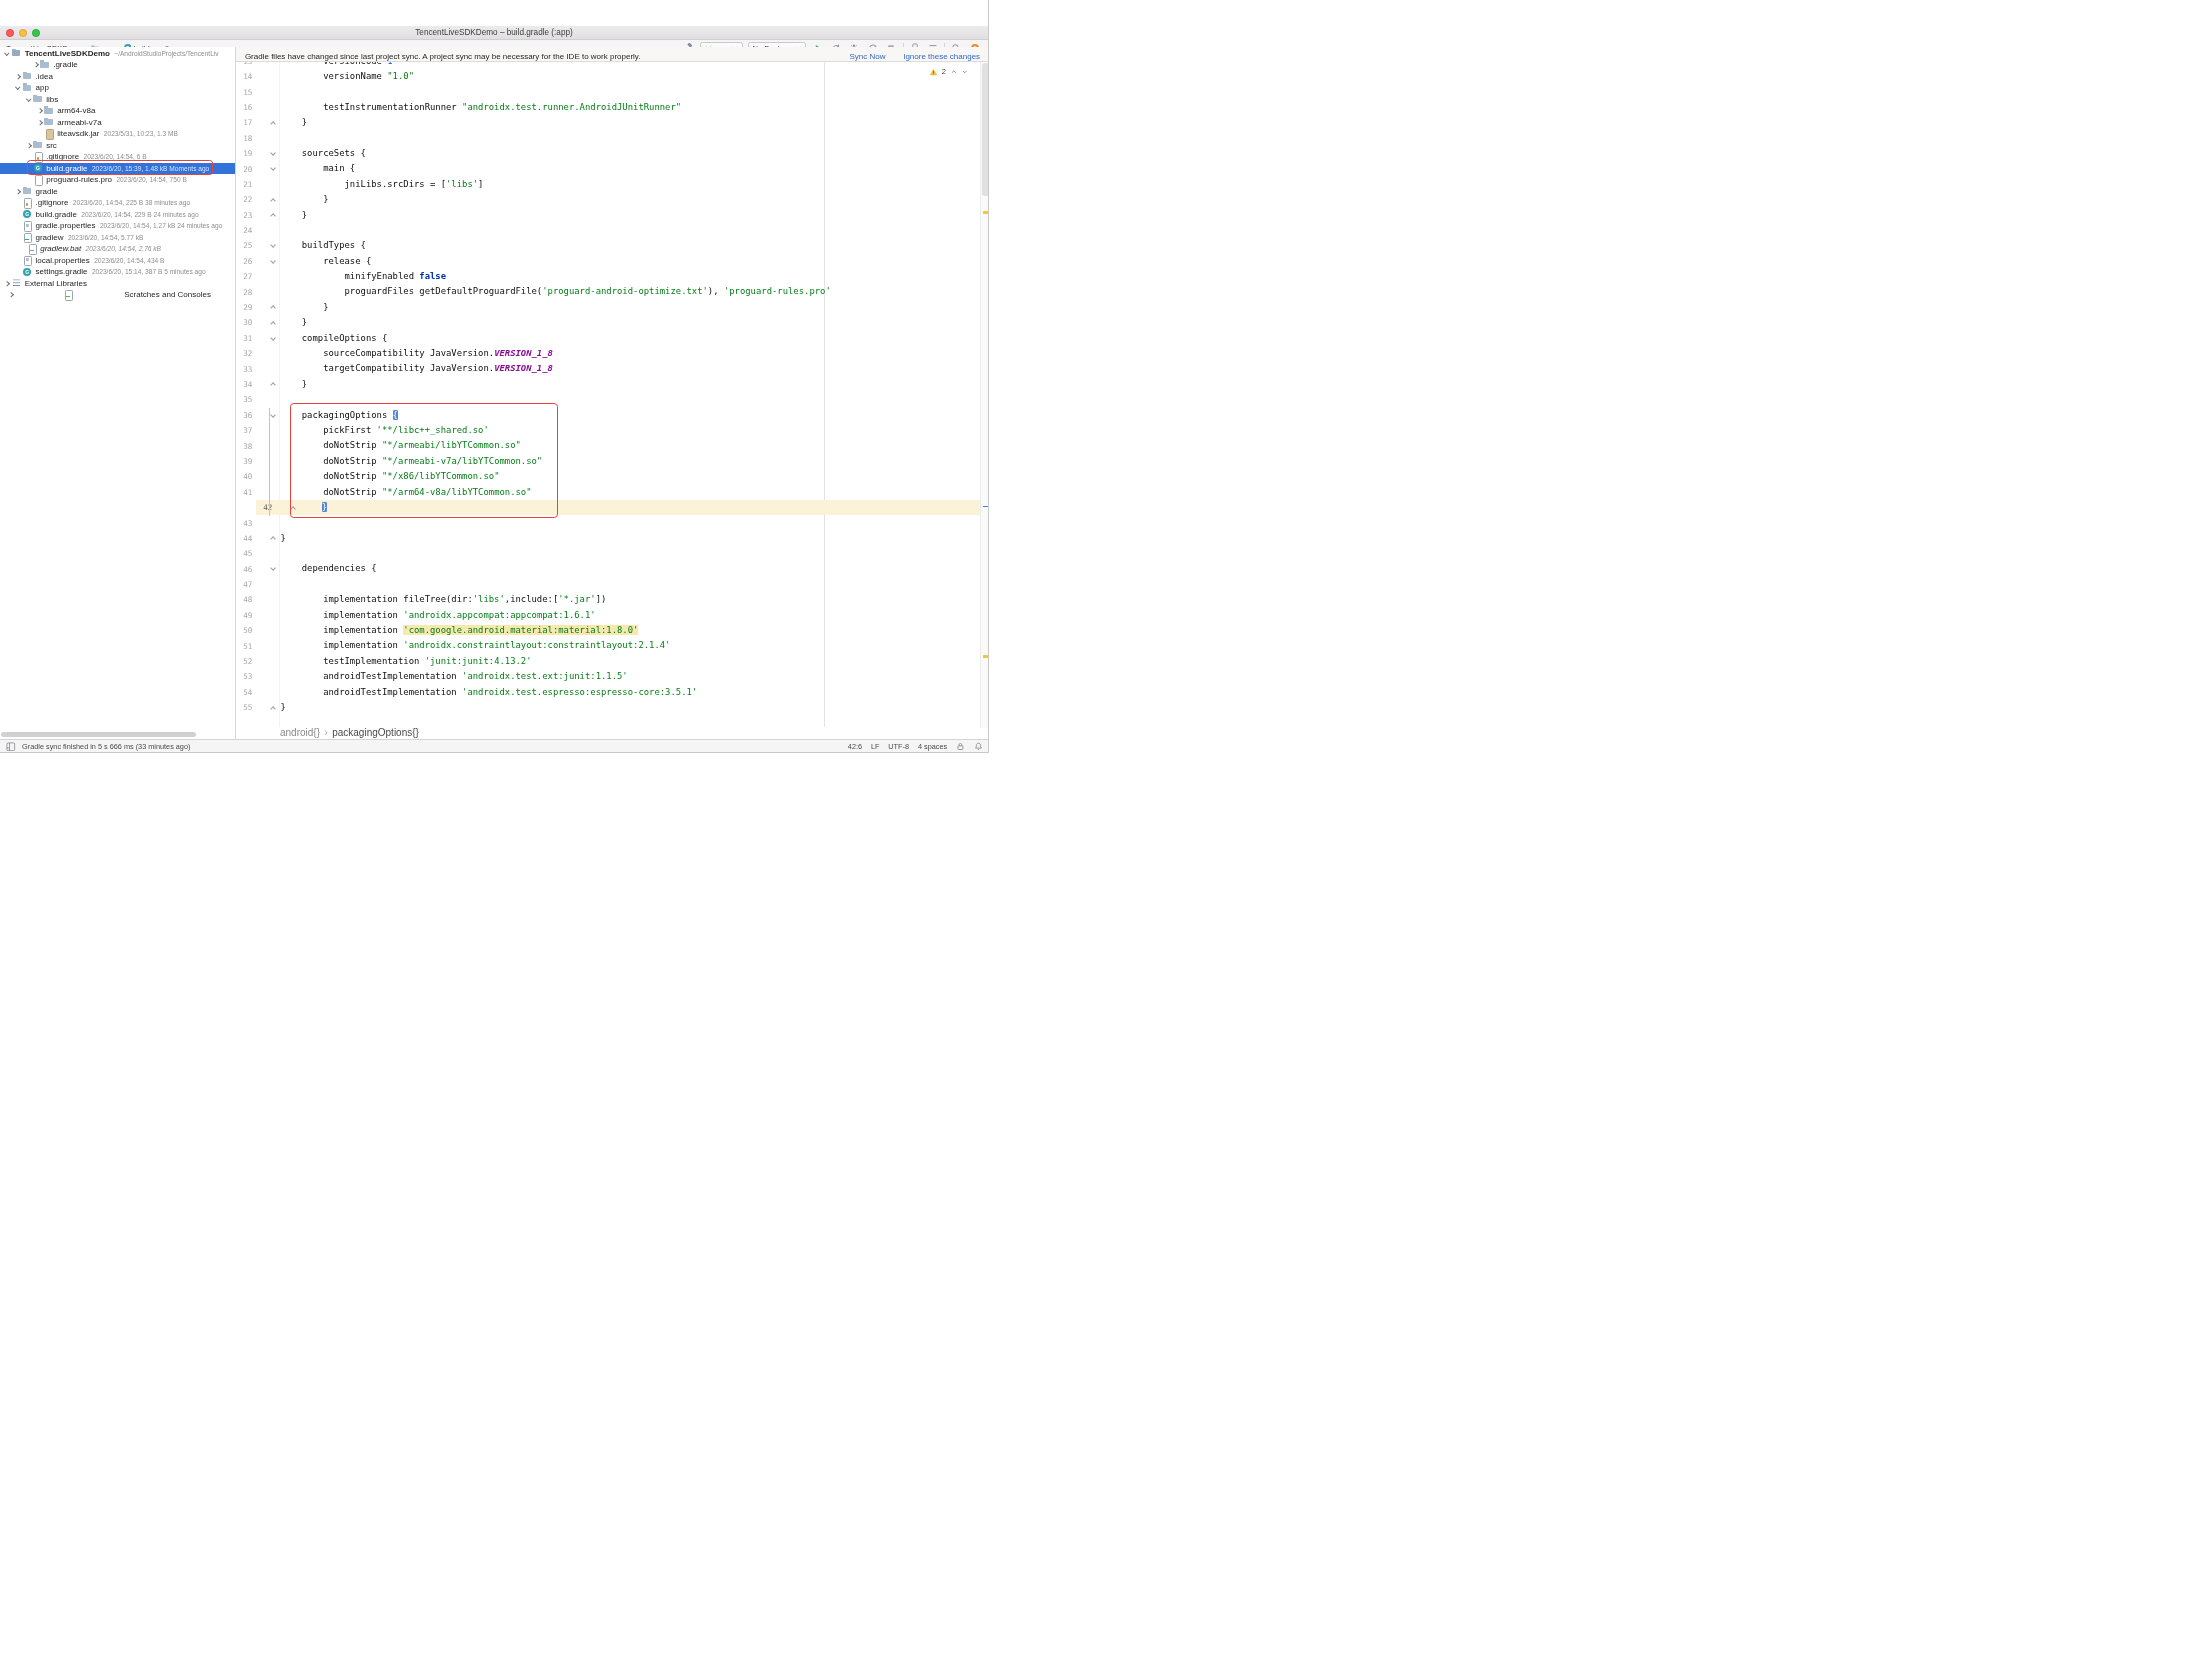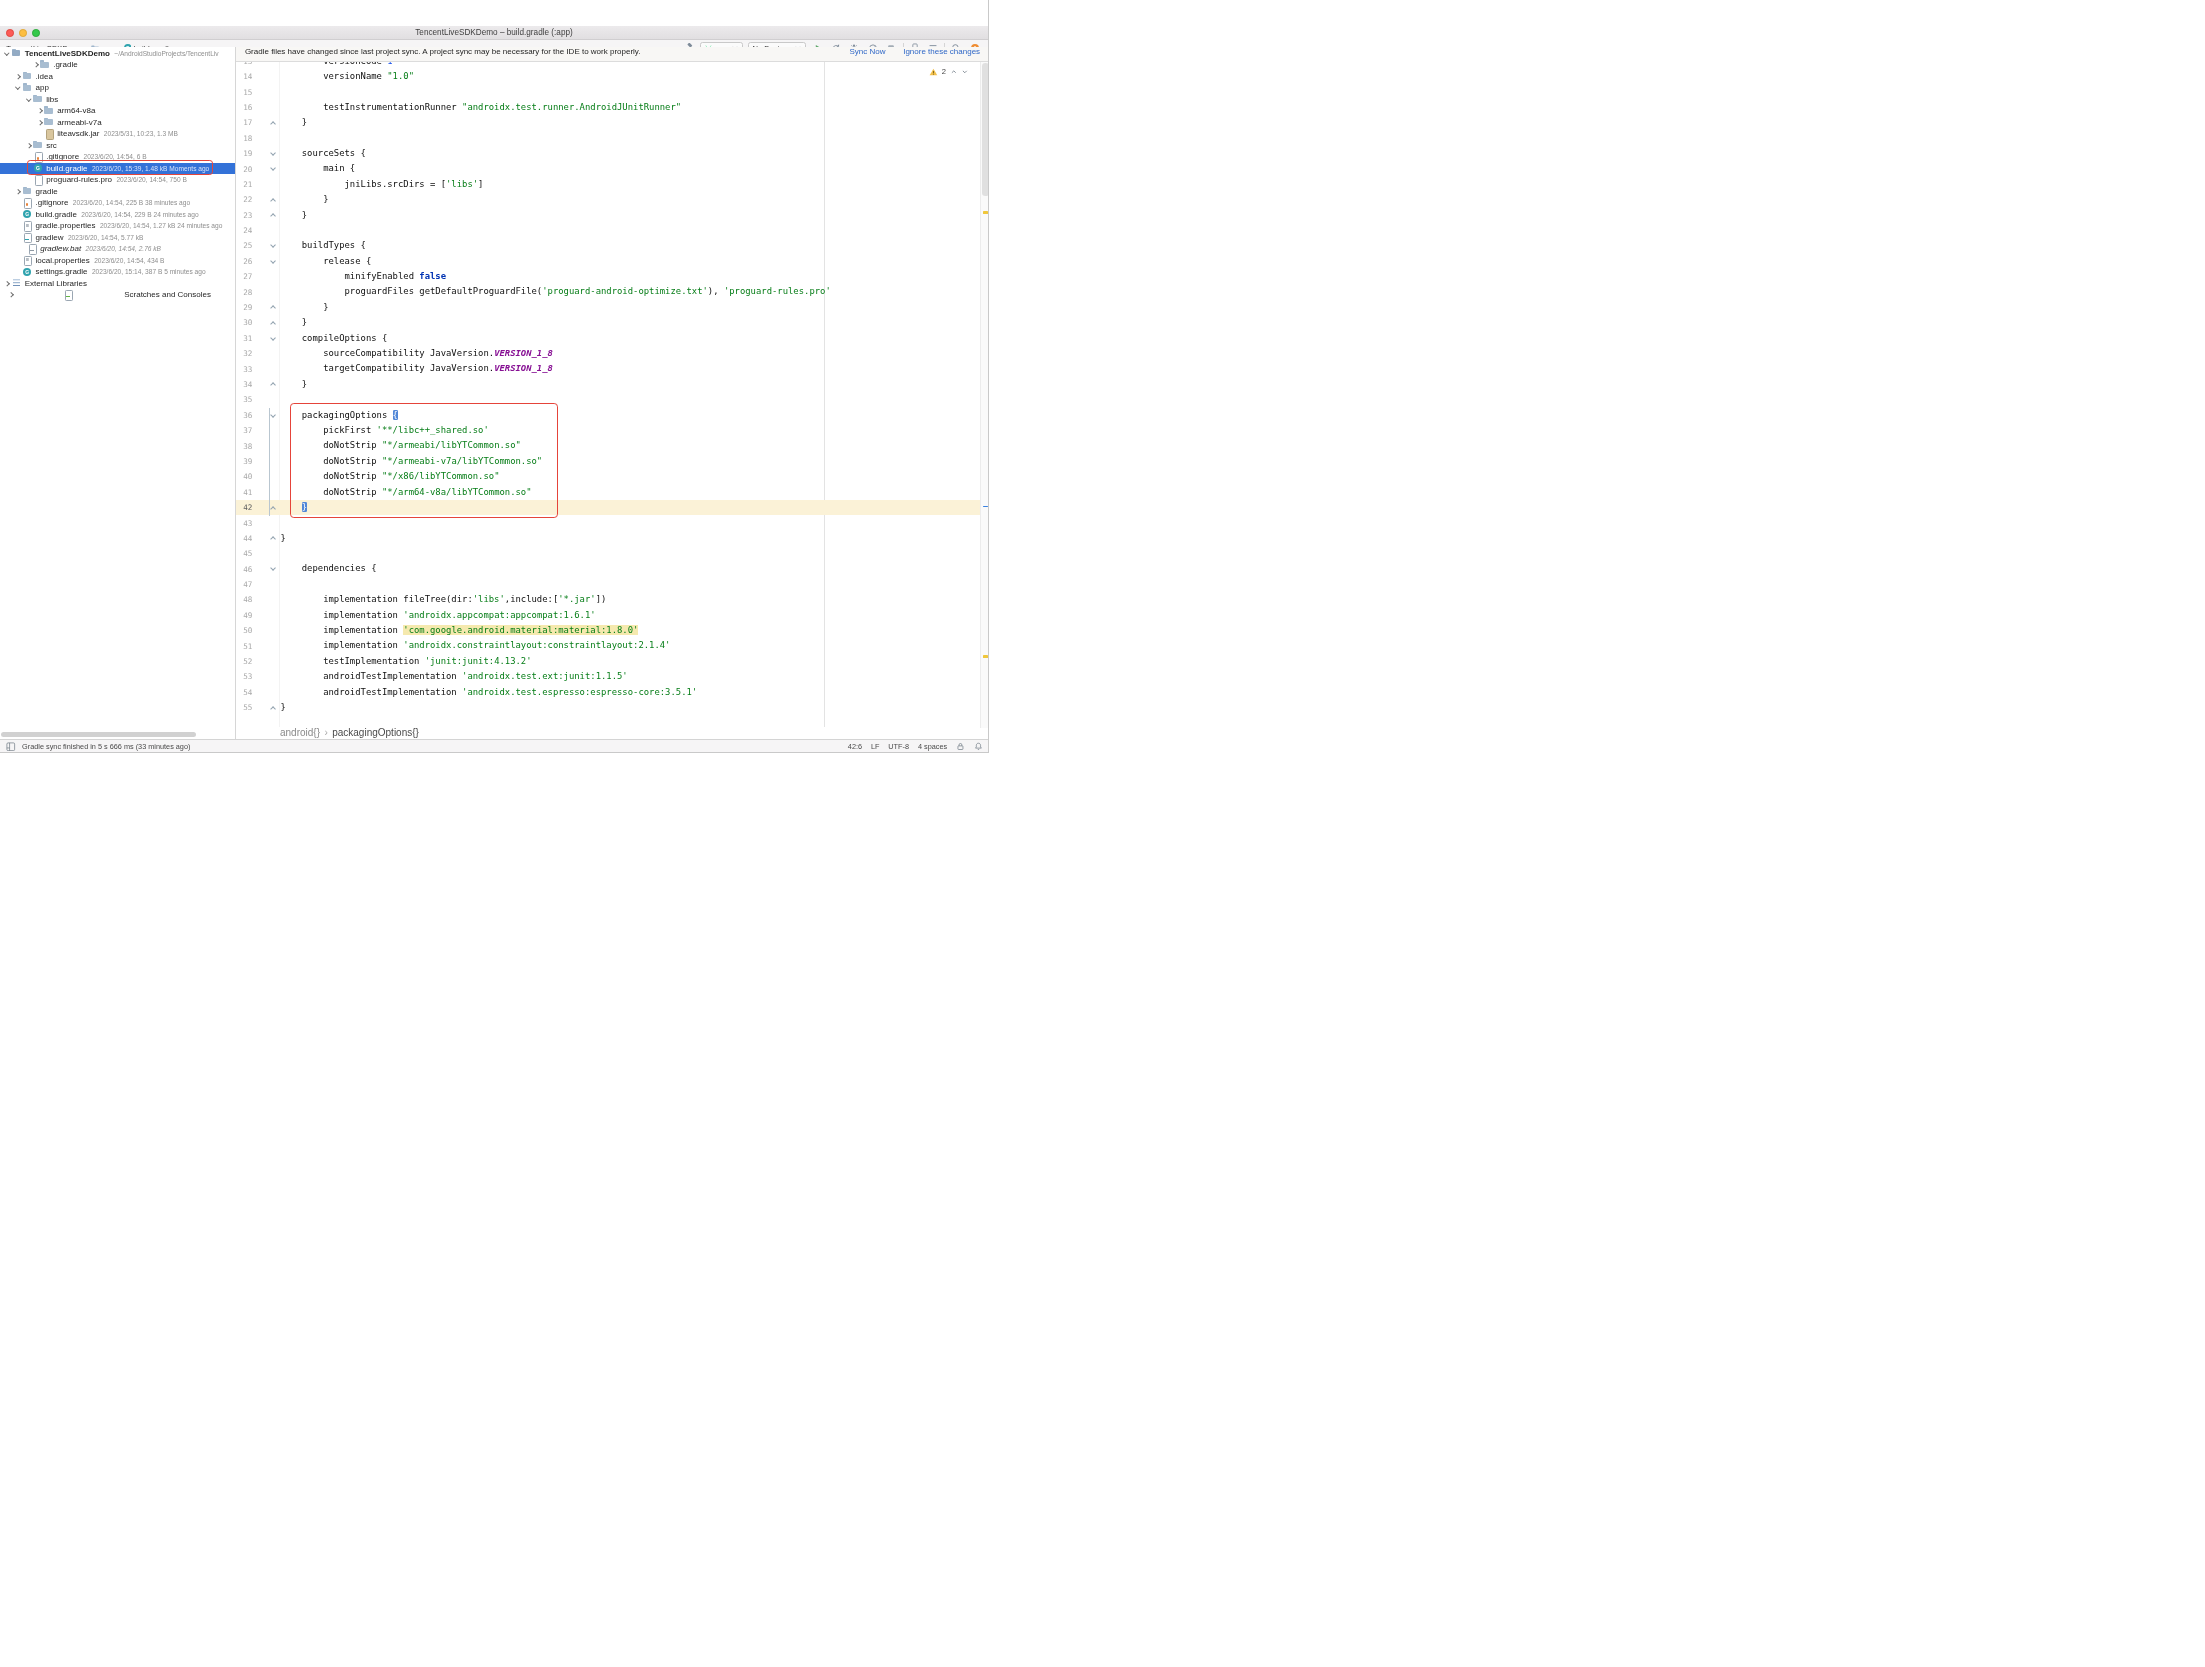--- a/index.html
+++ b/index.html
@@ -75,21 +75,21 @@
   .ti-gradle::after{content:"G";position:absolute;left:0.9px;top:0.3px;width:8.2px;height:8.2px;border-radius:50%;background:#2FA3AE;
     color:#FFF;font:700 5px/8.2px "Liberation Sans",sans-serif;text-align:center;}
   .ti-libraries::after{content:"";position:absolute;left:1.3px;top:5.7px;width:7.6px;height:1.9px;background:#7191B8;
     box-shadow:0 -2.8px 0 #8AA7C7,0 -5.7px 0 #A2BBD6;}
   .tree-hscroll{position:absolute;left:1.3px;bottom:2.5px;width:195px;height:4.4px;border-radius:2.5px;background:rgba(0,0,0,.18);}
 
   
   .editor{position:absolute;left:236px;top:47px;width:753px;height:681px;background:#FFF;overflow:hidden;}
   #lines{position:absolute;left:0;top:6.6px;right:8.9px;}
   .eline{display:flex;height:15.4px;align-items:center;}
-  .eline.caret-row{background:#FBF2D7;}
+  .eline.caret-row{background:#FBF2D7;margin-left:20px;}
   .lnum{width:16.4px;flex:none;text-align:right;font:7.6px "DejaVu Sans Mono",monospace;color:#A9A9A9;}
   .lnum.cur{color:#5F5F5F;}
   .foldc{width:28px;flex:none;display:flex;justify-content:flex-end;padding-right:5.7px;}
   .fi{width:4.1px;height:4.1px;border-right:1px solid #93A3B0;border-bottom:1px solid #93A3B0;display:block;}
   .fi.o{transform:rotate(45deg);margin-top:-1.3px;}
   .fi.e{transform:rotate(-135deg);margin-top:1.9px;}
   .eline pre{margin:0;font:8.9px/15.4px "DejaVu Sans Mono",monospace;white-space:pre;}
   .t-p{color:#0F0F0F;}
   .t-s{color:#067D17;}
   .t-k{color:#0033B3;font-weight:bold;}
@@ -100,21 +100,21 @@
   .gutter-sep{position:absolute;left:43px;top:0;bottom:0;width:0.6px;background:#F3F3F3;}
   .margin-guide{position:absolute;left:588px;top:0;bottom:0;width:0.6px;background:#E3E3E3;}
   .fold-guide{position:absolute;left:33px;top:361px;width:0.6px;height:108px;background:#B9C6D0;}
   .inspect{position:absolute;top:19px;right:16.4px;display:flex;align-items:center;gap:3.8px;font-size:7.6px;color:#444;
     background:rgba(255,255,255,.92);border-radius:2.5px;padding:1.3px 3.8px;z-index:4;}
   .stripe{position:absolute;right:0;top:0;width:8.9px;height:100%;background:#FAFAFA;border-left:0.6px solid #ECECEC;z-index:3;}
   .sthumb{position:absolute;left:1.3px;top:16.4px;width:6.3px;height:133px;border-radius:3.2px;background:rgba(0,0,0,.10);}
   .stick{position:absolute;left:1.9px;width:5px;height:2.5px;border-radius:0.6px;background:#F0C73B;}
   .stick.scaret{background:#3B82E0;height:1.3px;}
   .banner{position:absolute;left:0;top:0;width:100%;height:15px;background:#F8F7F5;border-bottom:0.6px solid #DCDCDC;
-    display:flex;align-items:flex-start;padding:0 8.9px;font-size:8px;color:#1E1E1E;z-index:8;}
+    display:flex;align-items:flex-end;padding:0 8.9px;font-size:8px;color:#1E1E1E;z-index:8;}
   .banner .links{margin-left:auto;display:flex;gap:17.7px;}
   .banner a{color:#3068C7;text-decoration:none;}
 
   .redbox{position:absolute;border:1.6px solid #E5443A;border-radius:3.8px;z-index:9;pointer-events:none;}
   #ed-redbox{left:54px;top:356px;width:268px;height:115px;}
   #tree-redbox{left:26.6px;top:160px;width:186px;height:14.5px;border-radius:3.2px;}
 
   
   .ed-crumbs{position:absolute;left:236px;top:727px;width:753px;height:11.4px;background:#FFF;display:flex;
     align-items:center;padding-left:44px;font-size:10px;color:#8A8A8A;gap:4.4px;}

